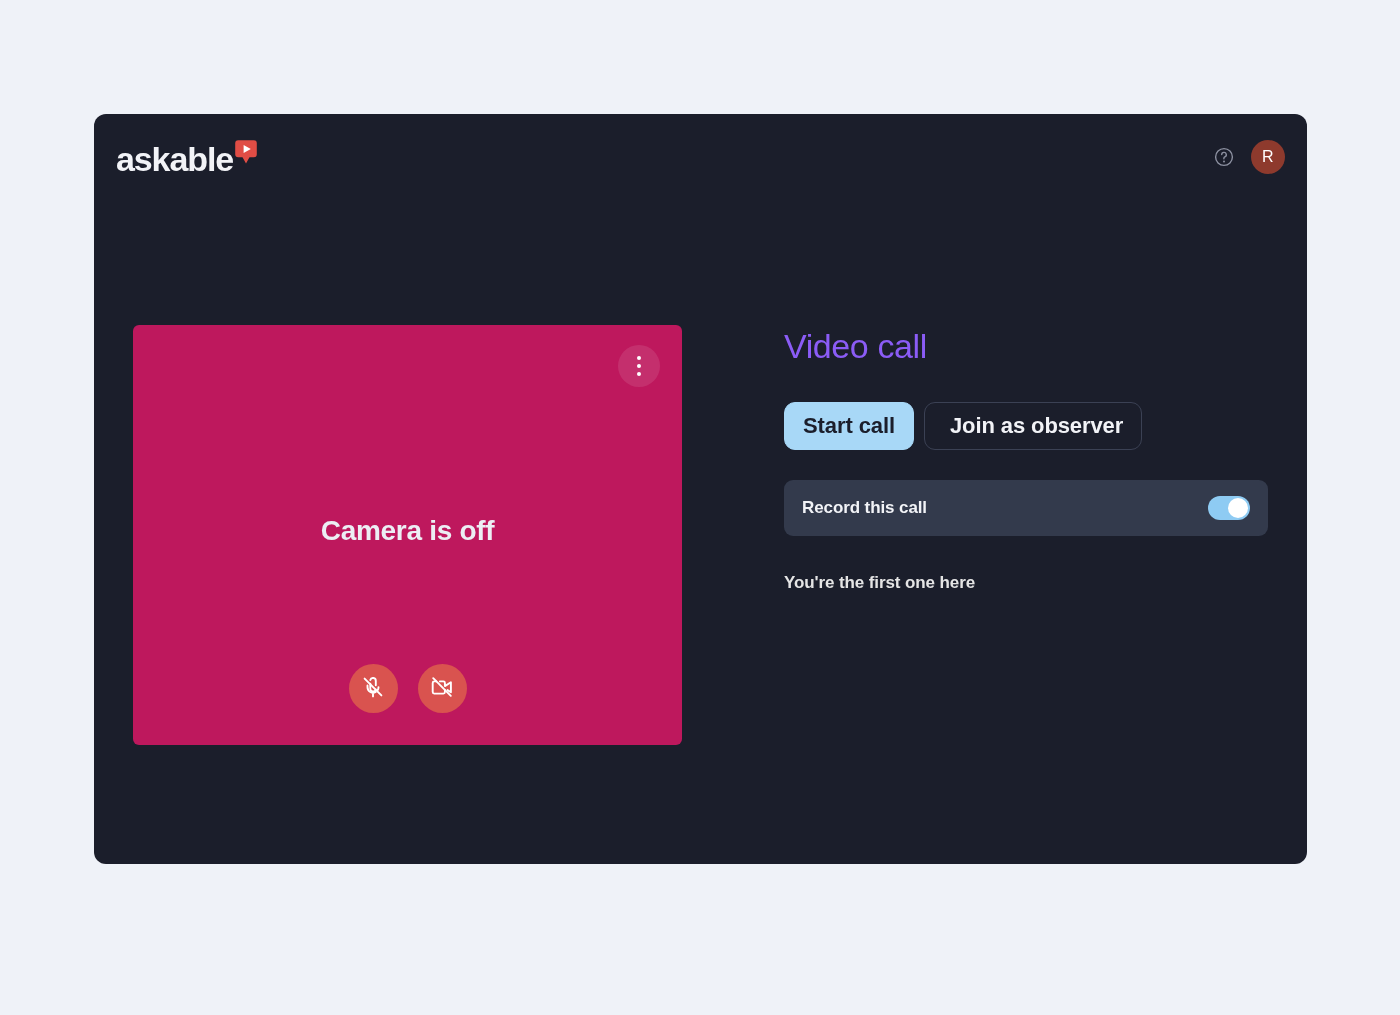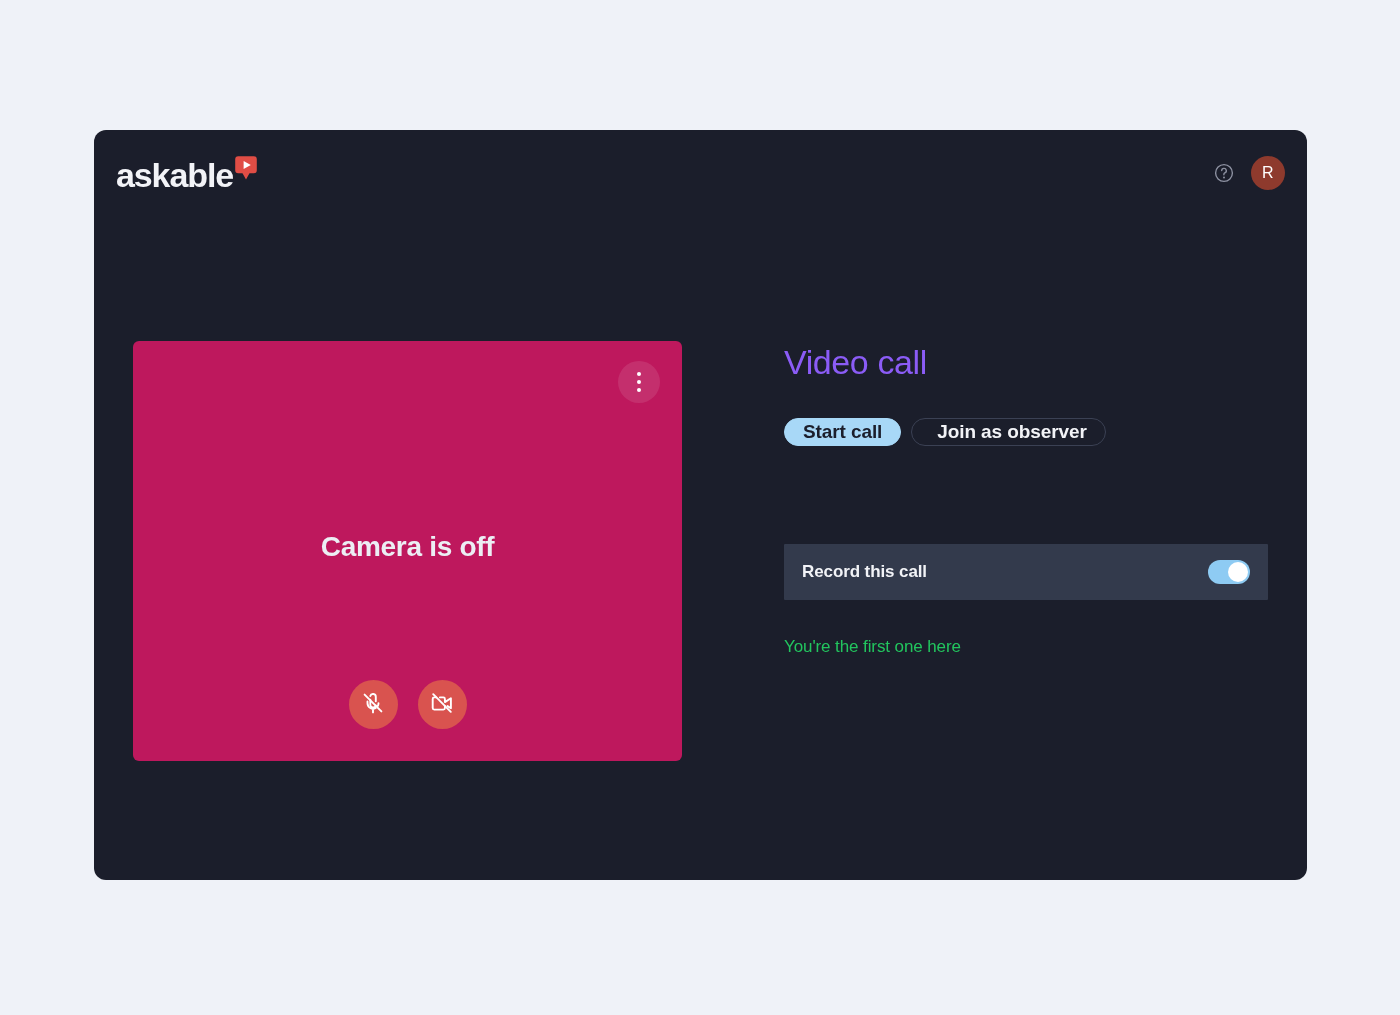--- a/index.html
+++ b/index.html
@@ -16,21 +16,21 @@
     position:relative;
     width:1400px;
     height:1015px;
     background:#eff2f8;
   }
 
   
   .app-card {
     position:absolute;
     left:94px;
-    top:130px;
+    top:114px;
     width:1213px;
     height:750px;
     background:#1b1e2b;
     border-radius:12px;
     overflow:hidden;
   }
 
   
   .topbar {
     position:absolute;
@@ -166,47 +166,47 @@
     line-height:42px;
   }
 
   .panel-actions {
     margin-top:35px;
     display:flex;
     gap:10px;
   }
   .btn {
     font-family:"Liberation Sans", sans-serif;
-    font-size:19px;
-    font-weight:700;
-    border-radius:19px;
+    font-size:22px;
+    font-weight:700;
+    border-radius:11px;
     padding:0 18px;
-    height:28px;
+    height:48px;
     display:flex;
     align-items:center;
     cursor:pointer;
     letter-spacing:-0.1px;
   }
   .btn-primary {
     background:#a8d8f7;
     color:#1b1e2b;
     border:1px solid #a8d8f7;
   }
   .btn-secondary {
     background:#1b1e2b;
     color:#f2f3f7;
     border:1px solid #3b4154;
     padding-left:25px;
   }
 
   .record-row {
-    margin-top:98px;
+    margin-top:30px;
     height:56px;
     background:#333a4c;
-    border-radius:1px;
+    border-radius:9px;
     display:flex;
     align-items:center;
     justify-content:space-between;
     padding:0 18px;
   }
   .record-label {
     font-size:17px;
     font-weight:700;
     color:#f2f3f7;
     letter-spacing:-0.1px;
@@ -222,22 +222,22 @@
     position:absolute;
     top:2px; left:20px;
     width:20px; height:20px;
     border-radius:50%;
     background:#ffffff;
   }
 
   .presence {
     margin-top:37px;
     font-size:17px;
-    font-weight:400;
-    color:#22c55e;
+    font-weight:700;
+    color:#e5e5e5;
     letter-spacing:-0.1px;
   }
 </style>
 </head>
 <body>
 
 <div class="page">
 
   <div class="app-card">
 

